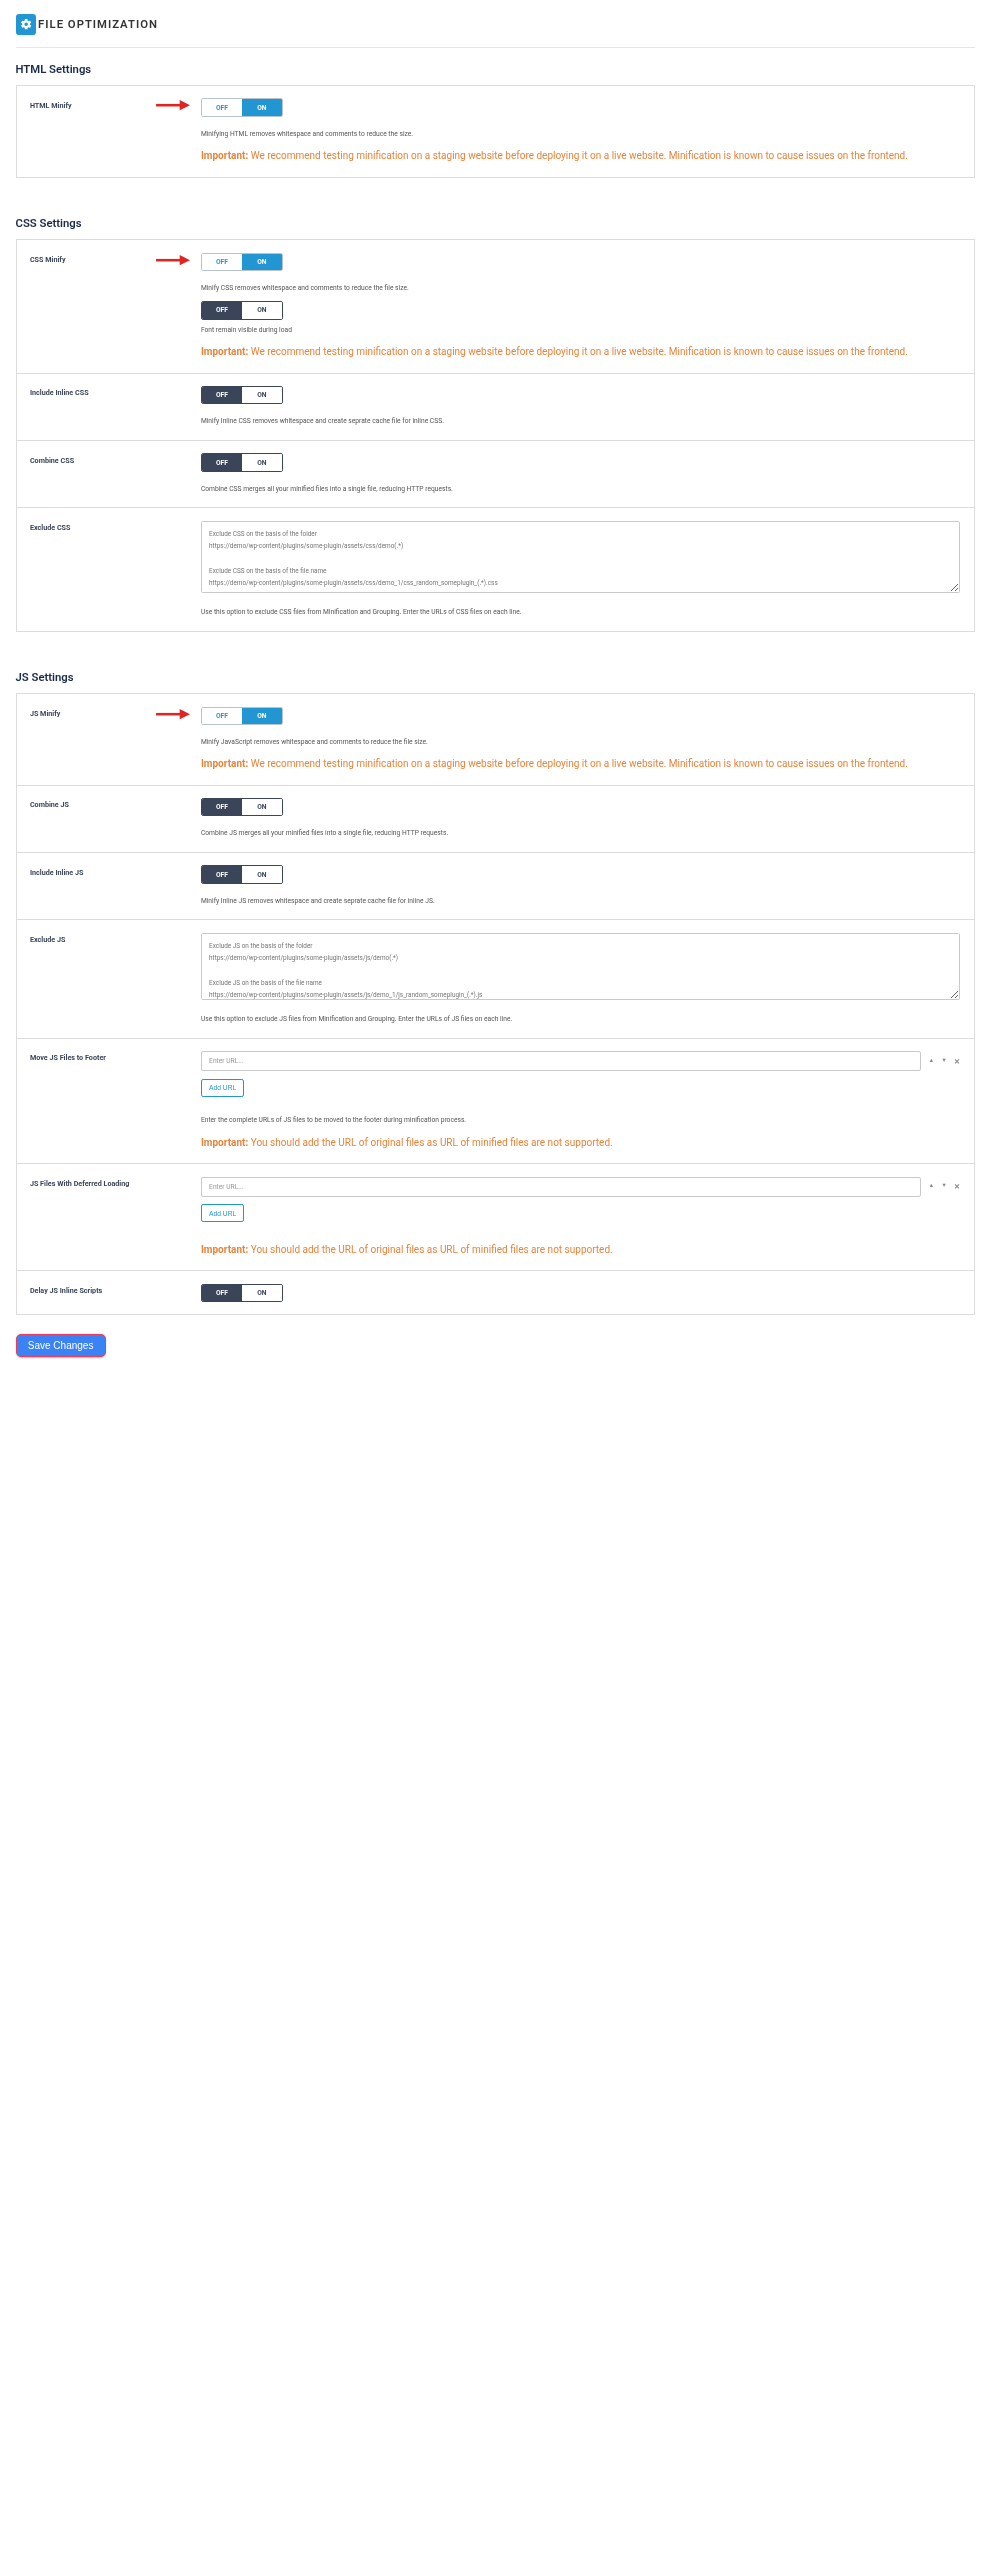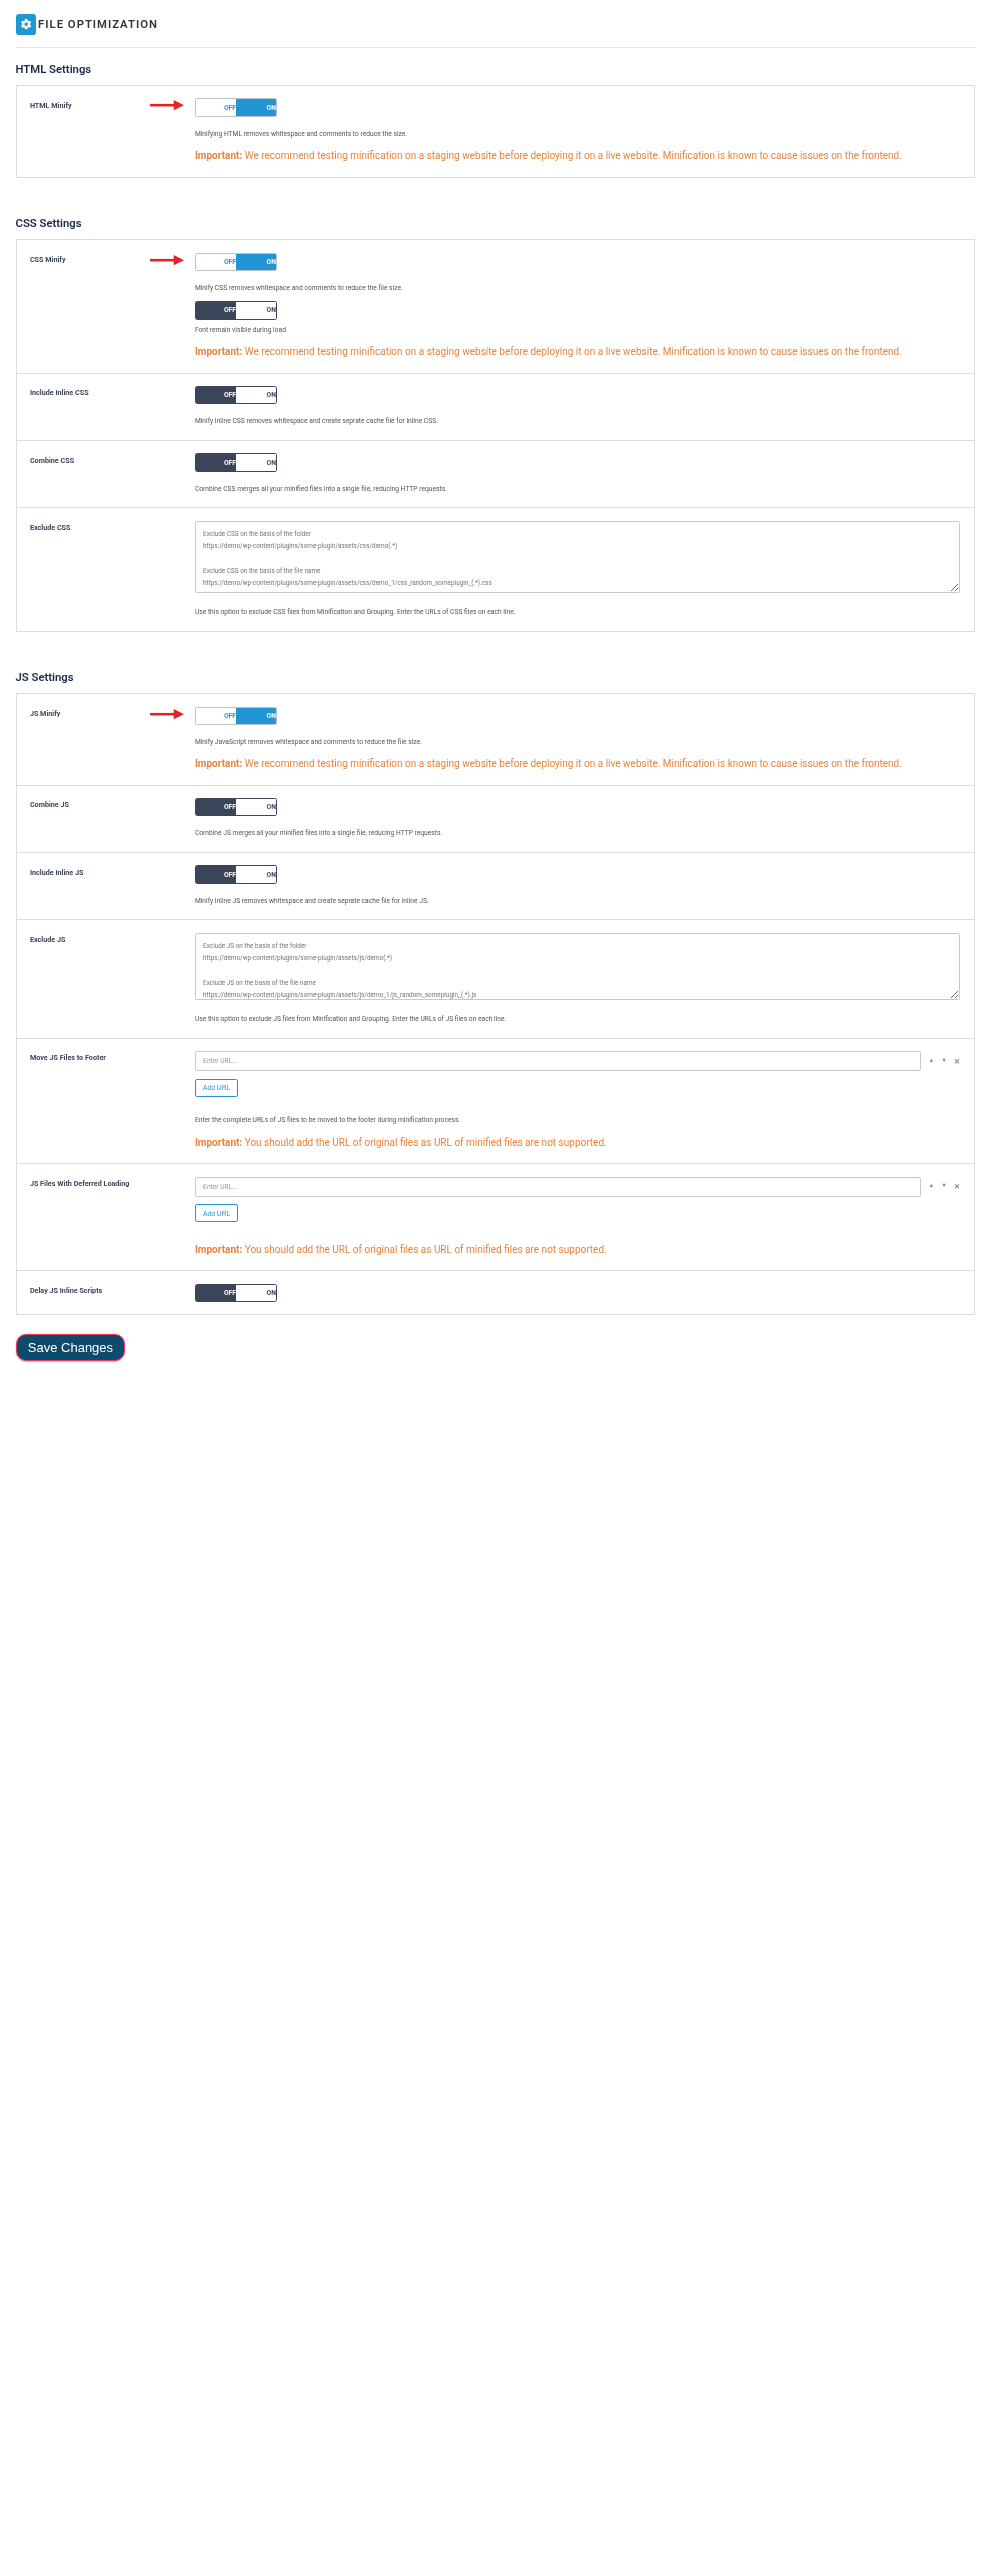--- a/index.html
+++ b/index.html
@@ -4,46 +4,46 @@
 <style>
 *{box-sizing:border-box;margin:0;padding:0}
 body{font-family:-apple-system,BlinkMacSystemFont,"Segoe UI",Roboto,sans-serif;background:#fff;font-size:6.7px;color:#333;padding:0 15.5px 31px}
 .page-head{display:flex;align-items:center;gap:2px;padding:14.4px 0 12.4px}
 .gear-box{width:20.6px;height:20.6px;background:#2196d3;border-radius:3.1px;display:flex;align-items:center;justify-content:center}
 .gear-box svg{width:12.4px;height:12.4px;fill:#fff}
 .page-title{font-size:11.3px;font-weight:600;letter-spacing:1px;color:#333}
 .divider{border:none;border-top:0.5px solid #e5e5e5;margin:0 0 14.4px}
 .section-title{font-size:11.3px;font-weight:600;color:#1a2b4a;margin:10.3px 0 9.3px}
 .panel{border:0.5px solid #dcdcdc}
-.row{display:flex;padding:12.4px 13.4px;gap:16px}
+.row{display:flex;padding:12.4px 13.4px;gap:22px}
 .row+.row{border-top:0.5px solid #dcdcdc}
 .row-label{width:149px;flex-shrink:0;font-size:7.2px;font-weight:700;color:#3a4559;padding-top:2.1px}
 .row-body{flex:1;min-width:0}
 .arrow-wrap{position:relative}
 .arrow{position:absolute;left:-47px;top:0}
 .arrow svg{width:37px;height:14.4px}
 .toggle{display:flex;width:82px;border-radius:2.1px;overflow:hidden;border:0.5px solid #b8c2cc;background:#fff}
-.tog-half{flex:1;text-align:right;padding:4.1px 0;font-size:6.7px;font-weight:700;cursor:pointer}
+.tog-half{flex:1;text-align:center;padding:4.1px 0;font-size:6.7px;font-weight:700;cursor:pointer}
 .toggle.off-blue .off{background:#fff;color:#2196d3}
 .toggle.off-blue .on{background:#2196d3;color:#fff}
 .toggle.dark{border-color:#3a4559}
 .toggle.dark .off{background:#3a4559;color:#fff}
 .toggle.dark .on{background:#fff;color:#3a4559}
 .desc{font-size:6.7px;color:#555;margin-top:12px;line-height:1.7}
 .warn{font-size:10px;color:#e8833a;margin-top:7.2px;line-height:1.7}
 .warn-lbl{font-weight:700}
 .textarea{width:100%;min-height:72px;border:0.5px solid #c9c9c9;border-radius:1.5px;padding:6.2px 7.2px;font-family:inherit;font-size:6.4px;color:#8a8a8a;line-height:1.9;resize:vertical}
 .textarea.js{min-height:67px}
 .url-row{display:flex;align-items:center;gap:7.2px}
 .url-input{flex:1;border:0.5px solid #c9c9c9;border-radius:2px;padding:5.2px 7.2px;font-size:6.7px;font-family:inherit;color:#888}
 .url-input::placeholder{color:#999}
 .url-icons{display:flex;gap:7.2px;color:#888}
 .url-icons span{cursor:pointer;font-size:5.7px}
 .add-url{margin-top:7.2px;border:0.5px solid #2196d3;color:#2196d3;background:#fff;border-radius:2.1px;padding:4.6px 7.2px;font-size:6.7px;font-weight:500;cursor:pointer}
-.save-btn{margin-top:18.5px;background:#0c4a6e;color:#fff;border:1.5px solid #ed3c5a;border-radius:10px;padding:5.2px 11.3px;font-size:13px;font-weight:500;cursor:pointer;box-shadow:0 0.5px 1.5px rgba(0,0,0,.25)}
+.save-btn{margin-top:18.5px;background:#3b82f6;color:#fff;border:1.5px solid #ed3c5a;border-radius:5px;padding:5.2px 11.3px;font-size:10px;font-weight:500;cursor:pointer;box-shadow:0 0.5px 1.5px rgba(0,0,0,.25)}
 .spacer{height:29px}
 .inline-gap{margin-top:7.2px}
 </style>
 </head>
 <body>
 
 
 
 <div class="page-head">
   <div class="gear-box">

